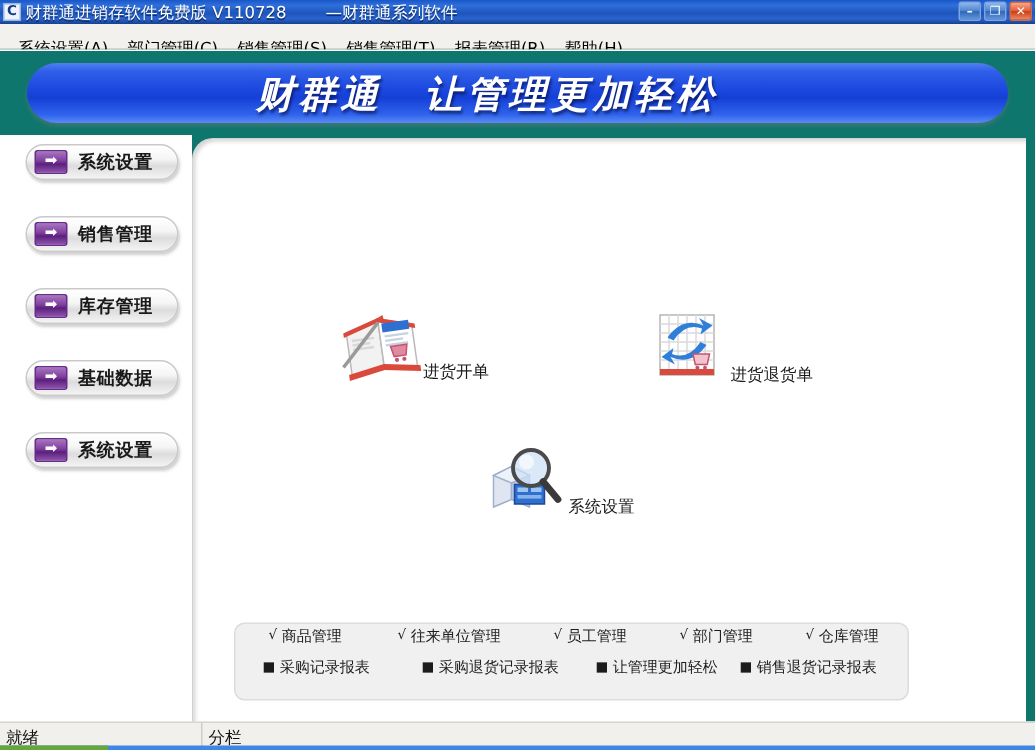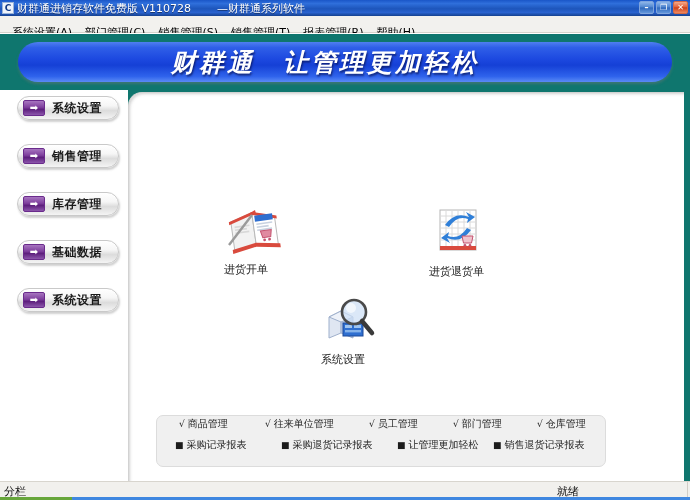--- a/index.html
+++ b/index.html
@@ -138,21 +138,21 @@
     border: 1px solid #d2d2d2;
     border-bottom: none; border-right: none;
     border-top-left-radius: 14px;
     box-shadow: inset 2px 2px 3px -1px rgba(170,170,170,.55);
   }
 
   
   .shortcut {
     position: absolute;
     width: 110px;
-    display: flex; flex-direction: column; align-items: flex-start;
+    display: flex; flex-direction: row; align-items: flex-end;
   }
   .shortcut .glyph { width: 58px; height: 52px; position: relative; }
   .shortcut .caption {
     margin-top: 7px;
     font-size: 11px; color: #1a1a1a; white-space: nowrap;
   }
 
   
   .linkpanel {
     position: absolute; left: 27px; top: 322px; width: 450px; height: 52px;
@@ -381,19 +381,19 @@
             <span>销售退货记录报表</span>
           </div>
         </div>
 
       </div>
 
     </div>
   </div>
 
   <div class="statusbar">
+    <div class="status-cell c1">就绪</div>
     <div class="status-cell c2">分栏</div>
-    <div class="status-cell c1">就绪</div>
   </div>
   <div class="taskbar-strip"></div>
   <div class="taskbar-green"></div>
 
 </div>
 
 </body></html>

